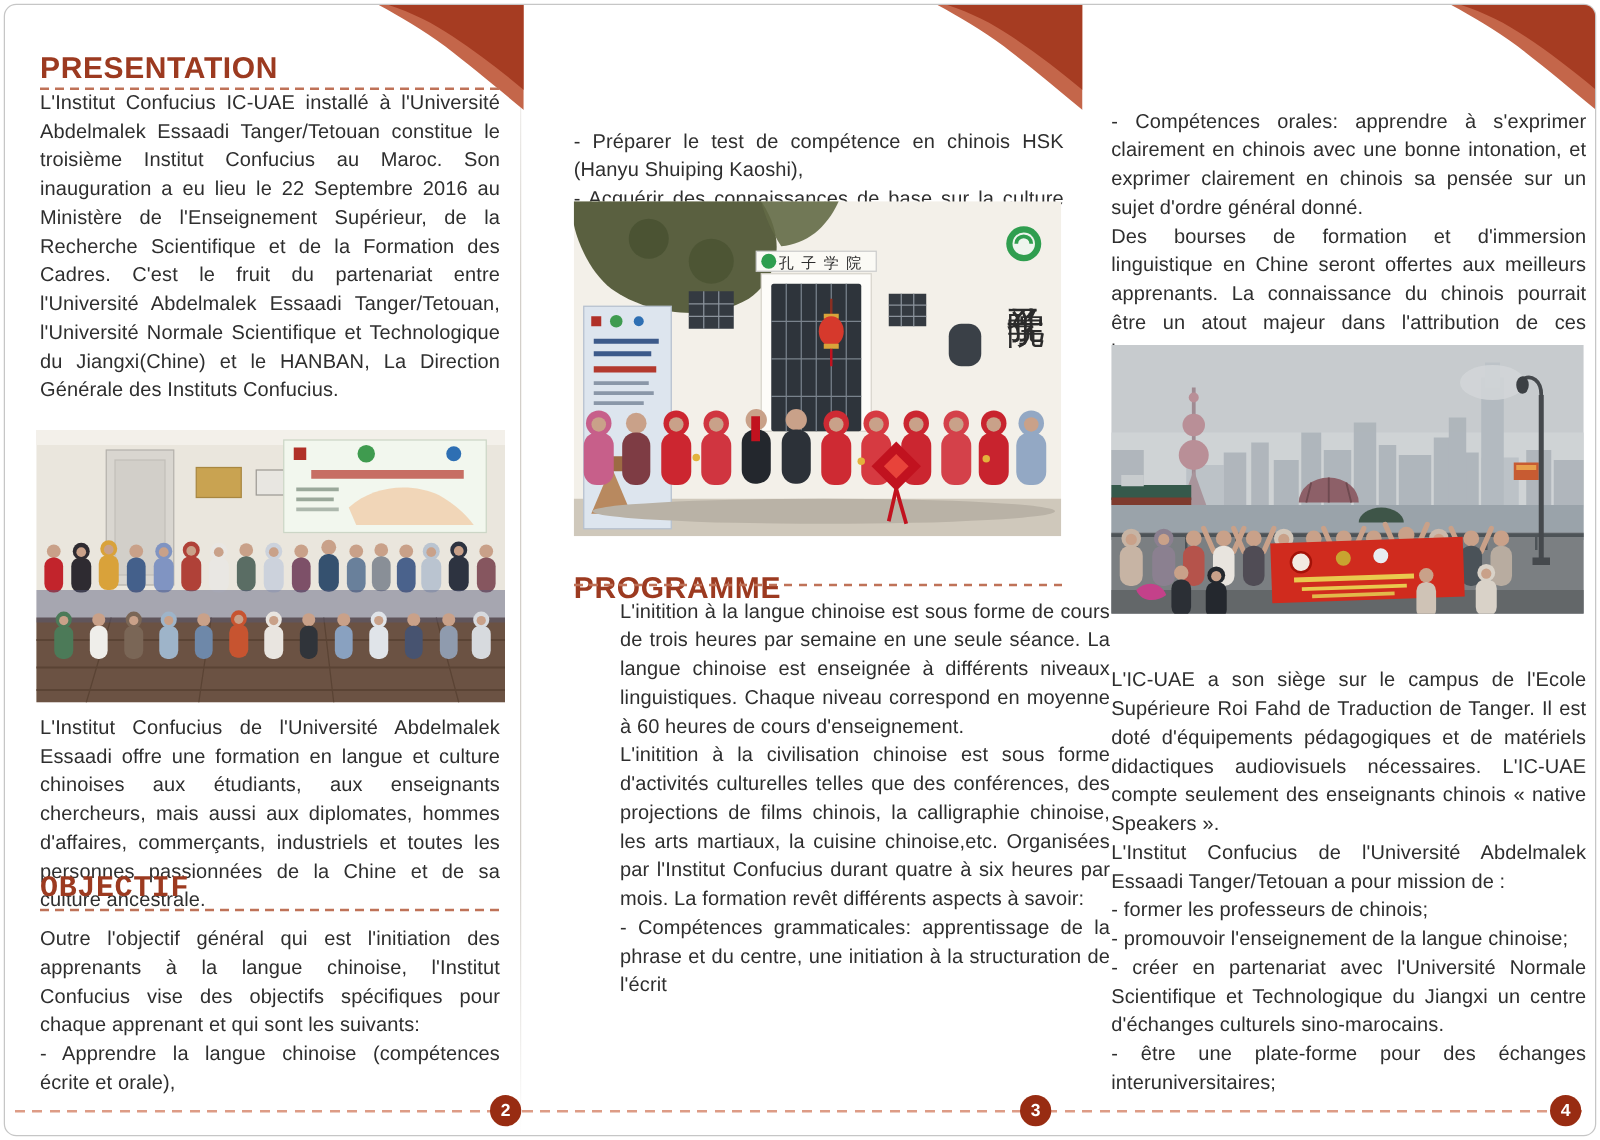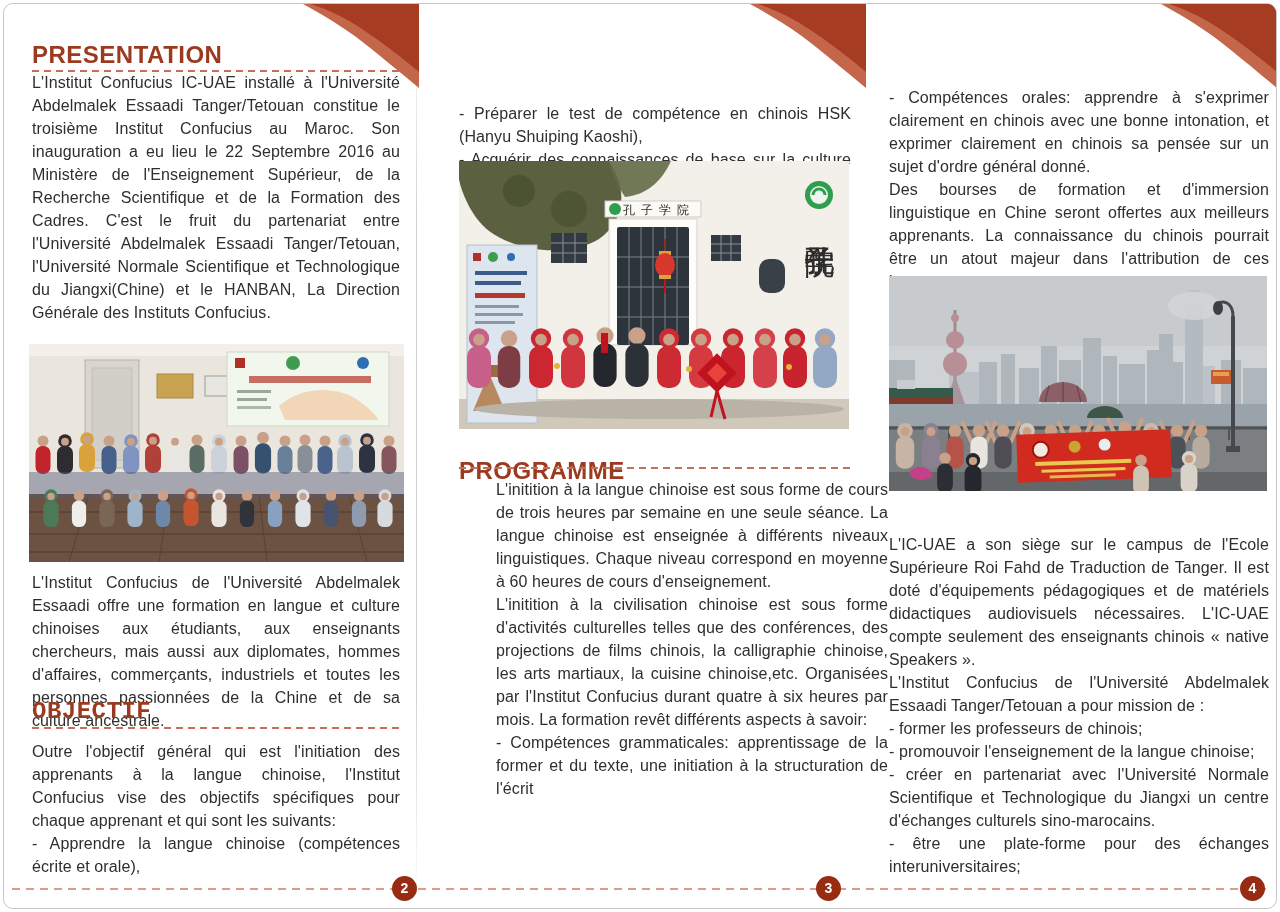--- a/index.html
+++ b/index.html
@@ -216,21 +216,21 @@
       <line x1="0" y1="18" x2="8" y2="46" stroke="#c1121f" stroke-width="3"></line>
     </g>
   </svg>
 
   <div class="heading" style="left:455px;top:434px;margin-top:19px;">PROGRAMME</div>
   <div class="rule" style="left:455px;top:463px;width:392px;"></div>
 
   <div class="txt" style="left:455px;top:474px;width:392px;margin-left:37px;">
     <p>L'initition à la langue chinoise est sous forme de cours de trois heures par semaine en une seule séance. La langue chinoise est enseignée à différents niveaux linguistiques. Chaque niveau correspond en moyenne à 60 heures de cours d'enseignement.</p>
     <p>L'initition à la civilisation chinoise est sous forme d'activités culturelles telles que des conférences, des projections de films chinois, la calligraphie chinoise, les arts martiaux, la cuisine chinoise,etc. Organisées par l'Institut Confucius durant quatre à six heures par mois. La formation revêt différents aspects à savoir:</p>
-    <p>- Compétences grammaticales: apprentissage de la former et du texte, une initiation à la structuration de l'écrit</p>
+    <p>- Compétences grammaticales: apprentissage de la phrase et du centre, une initiation à la structuration de l'écrit</p>
   </div>
 
   <div class="txt" style="left:885px;top:50px;width:380px;margin-top:32px;">
     <p>- Compétences orales: apprendre à s'exprimer clairement en chinois avec une bonne intonation, et exprimer clairement en chinois sa pensée sur un sujet d'ordre général donné.</p>
     <p>Des bourses de formation et d'immersion linguistique en Chine seront offertes aux meilleurs apprenants. La connaissance du chinois pourrait être un atout majeur dans l'attribution de ces bourses.</p>
   </div>
 
   <svg class="photo" style="left:885px;top:272px;width:378px;height:215px" viewBox="0 0 378 215" preserveAspectRatio="none">
     <rect width="378" height="215" fill="#c7cbce"></rect>
     <rect y="70" width="378" height="60" fill="#cfd3d5"></rect>

